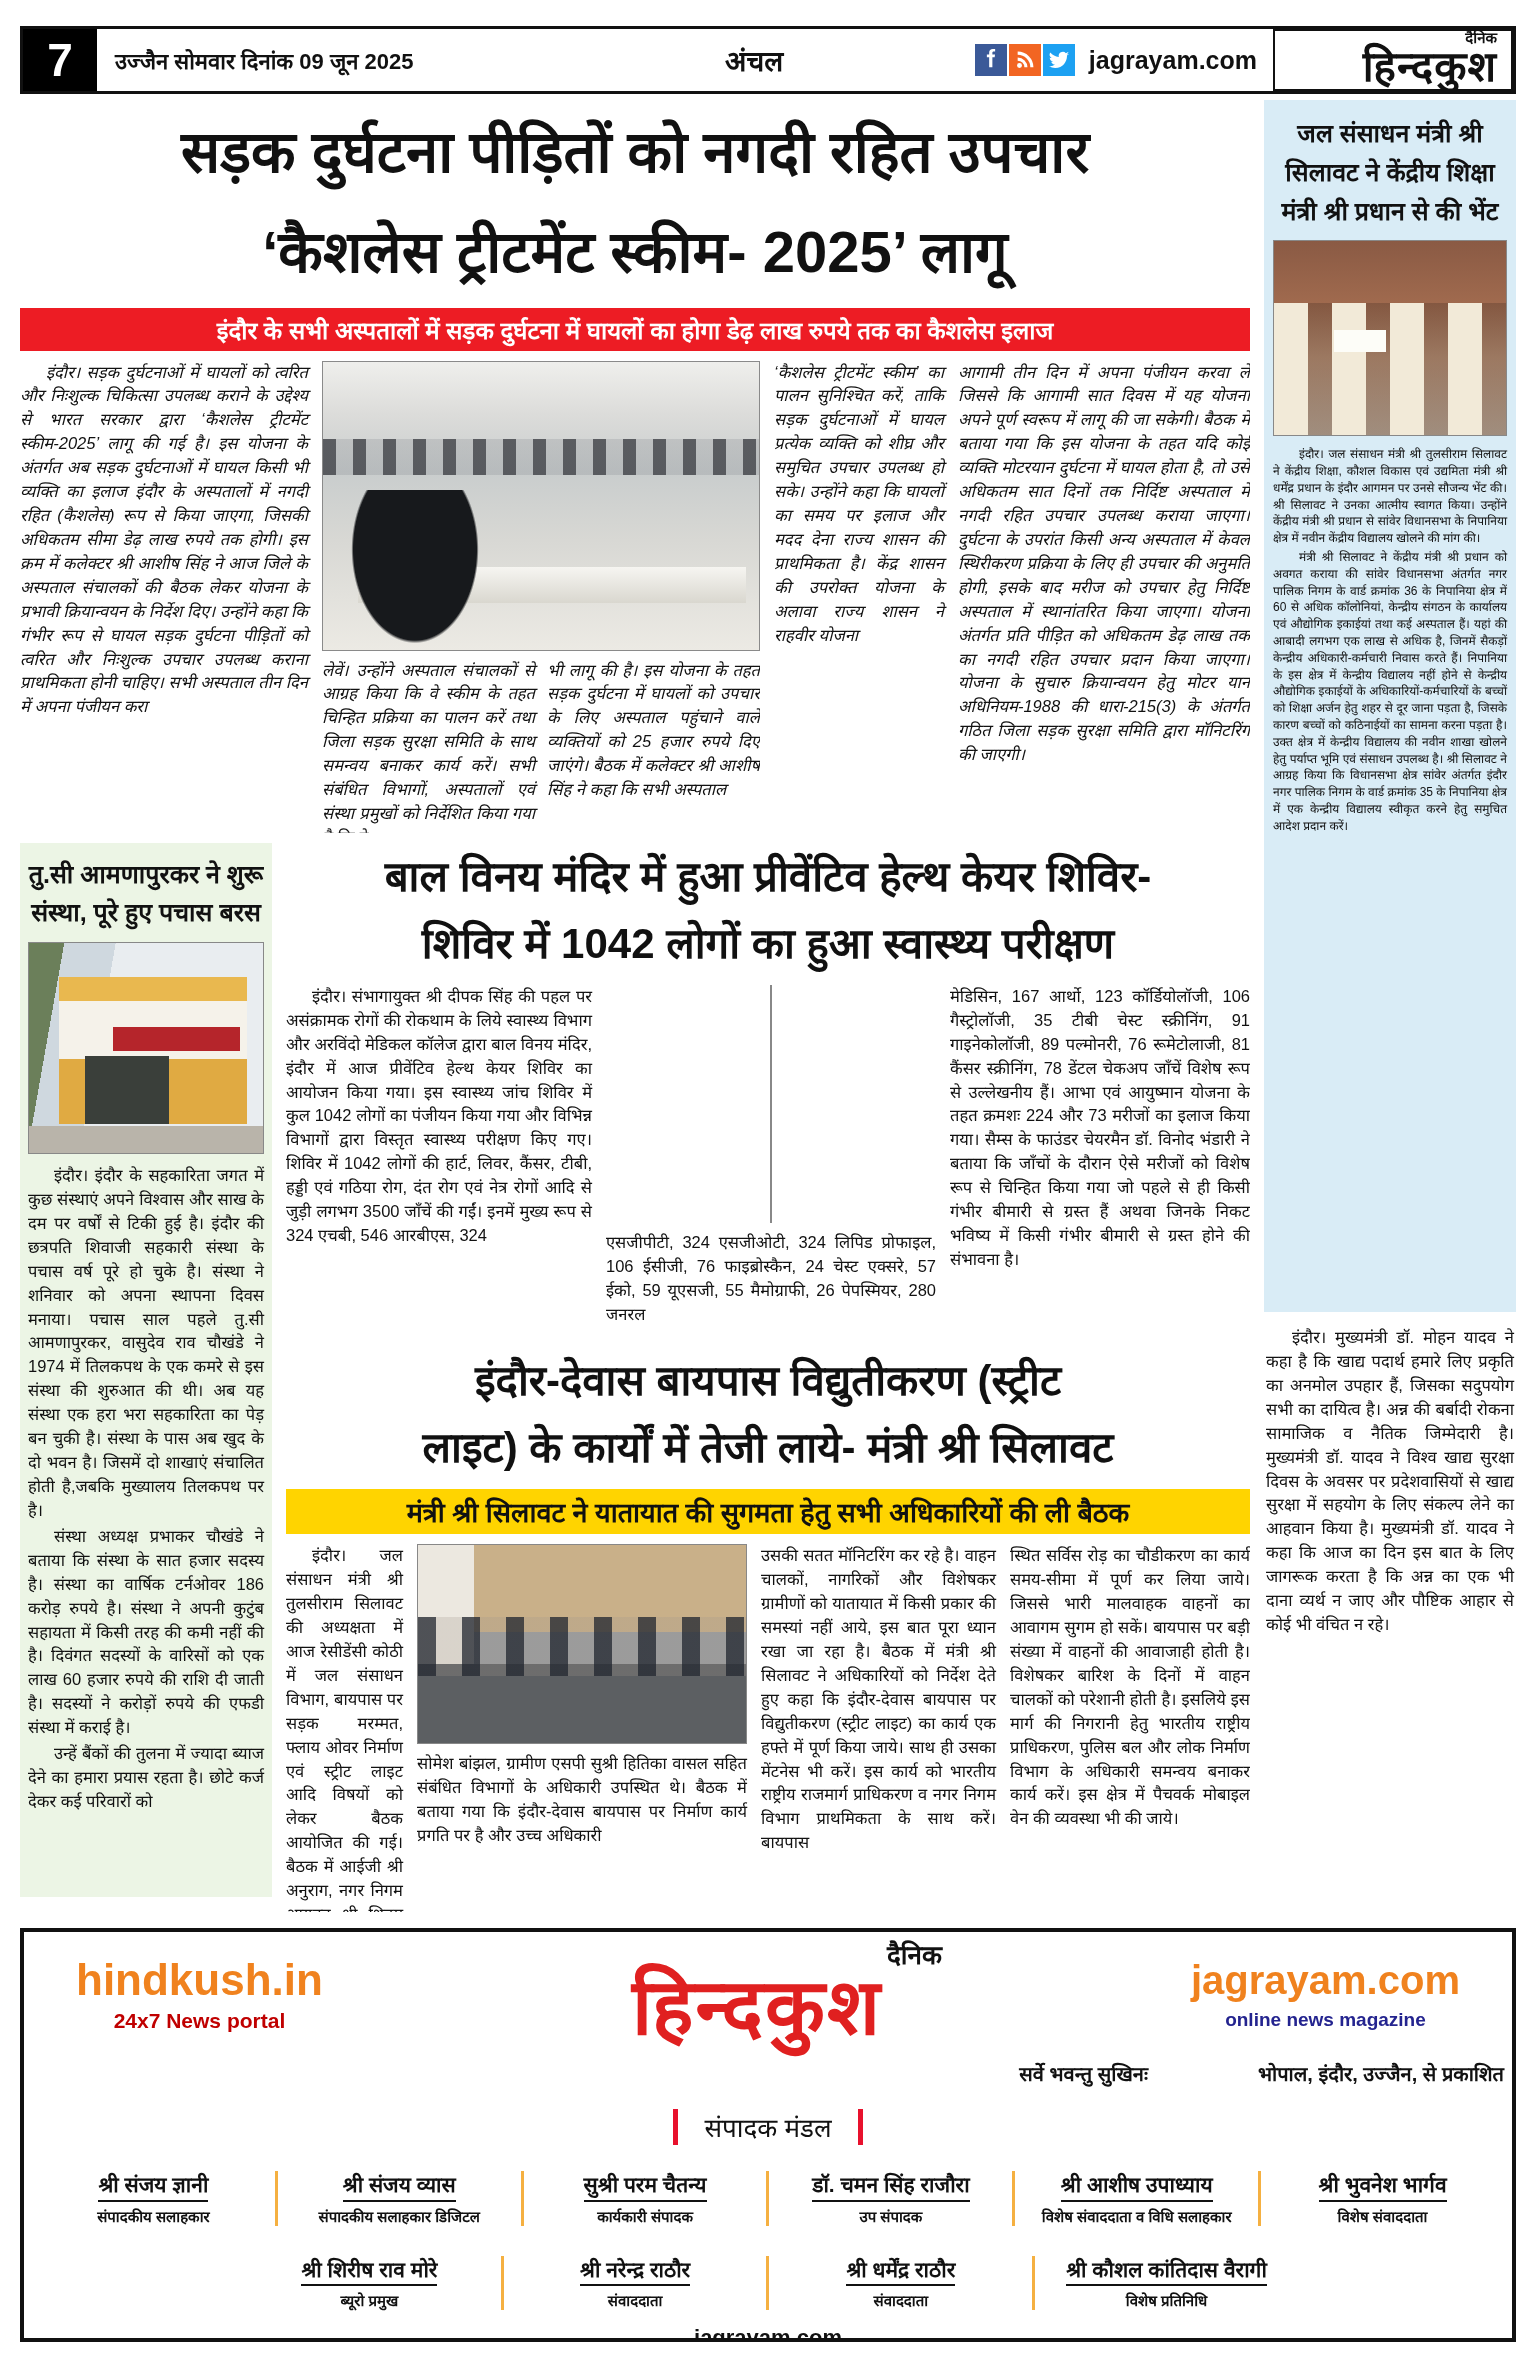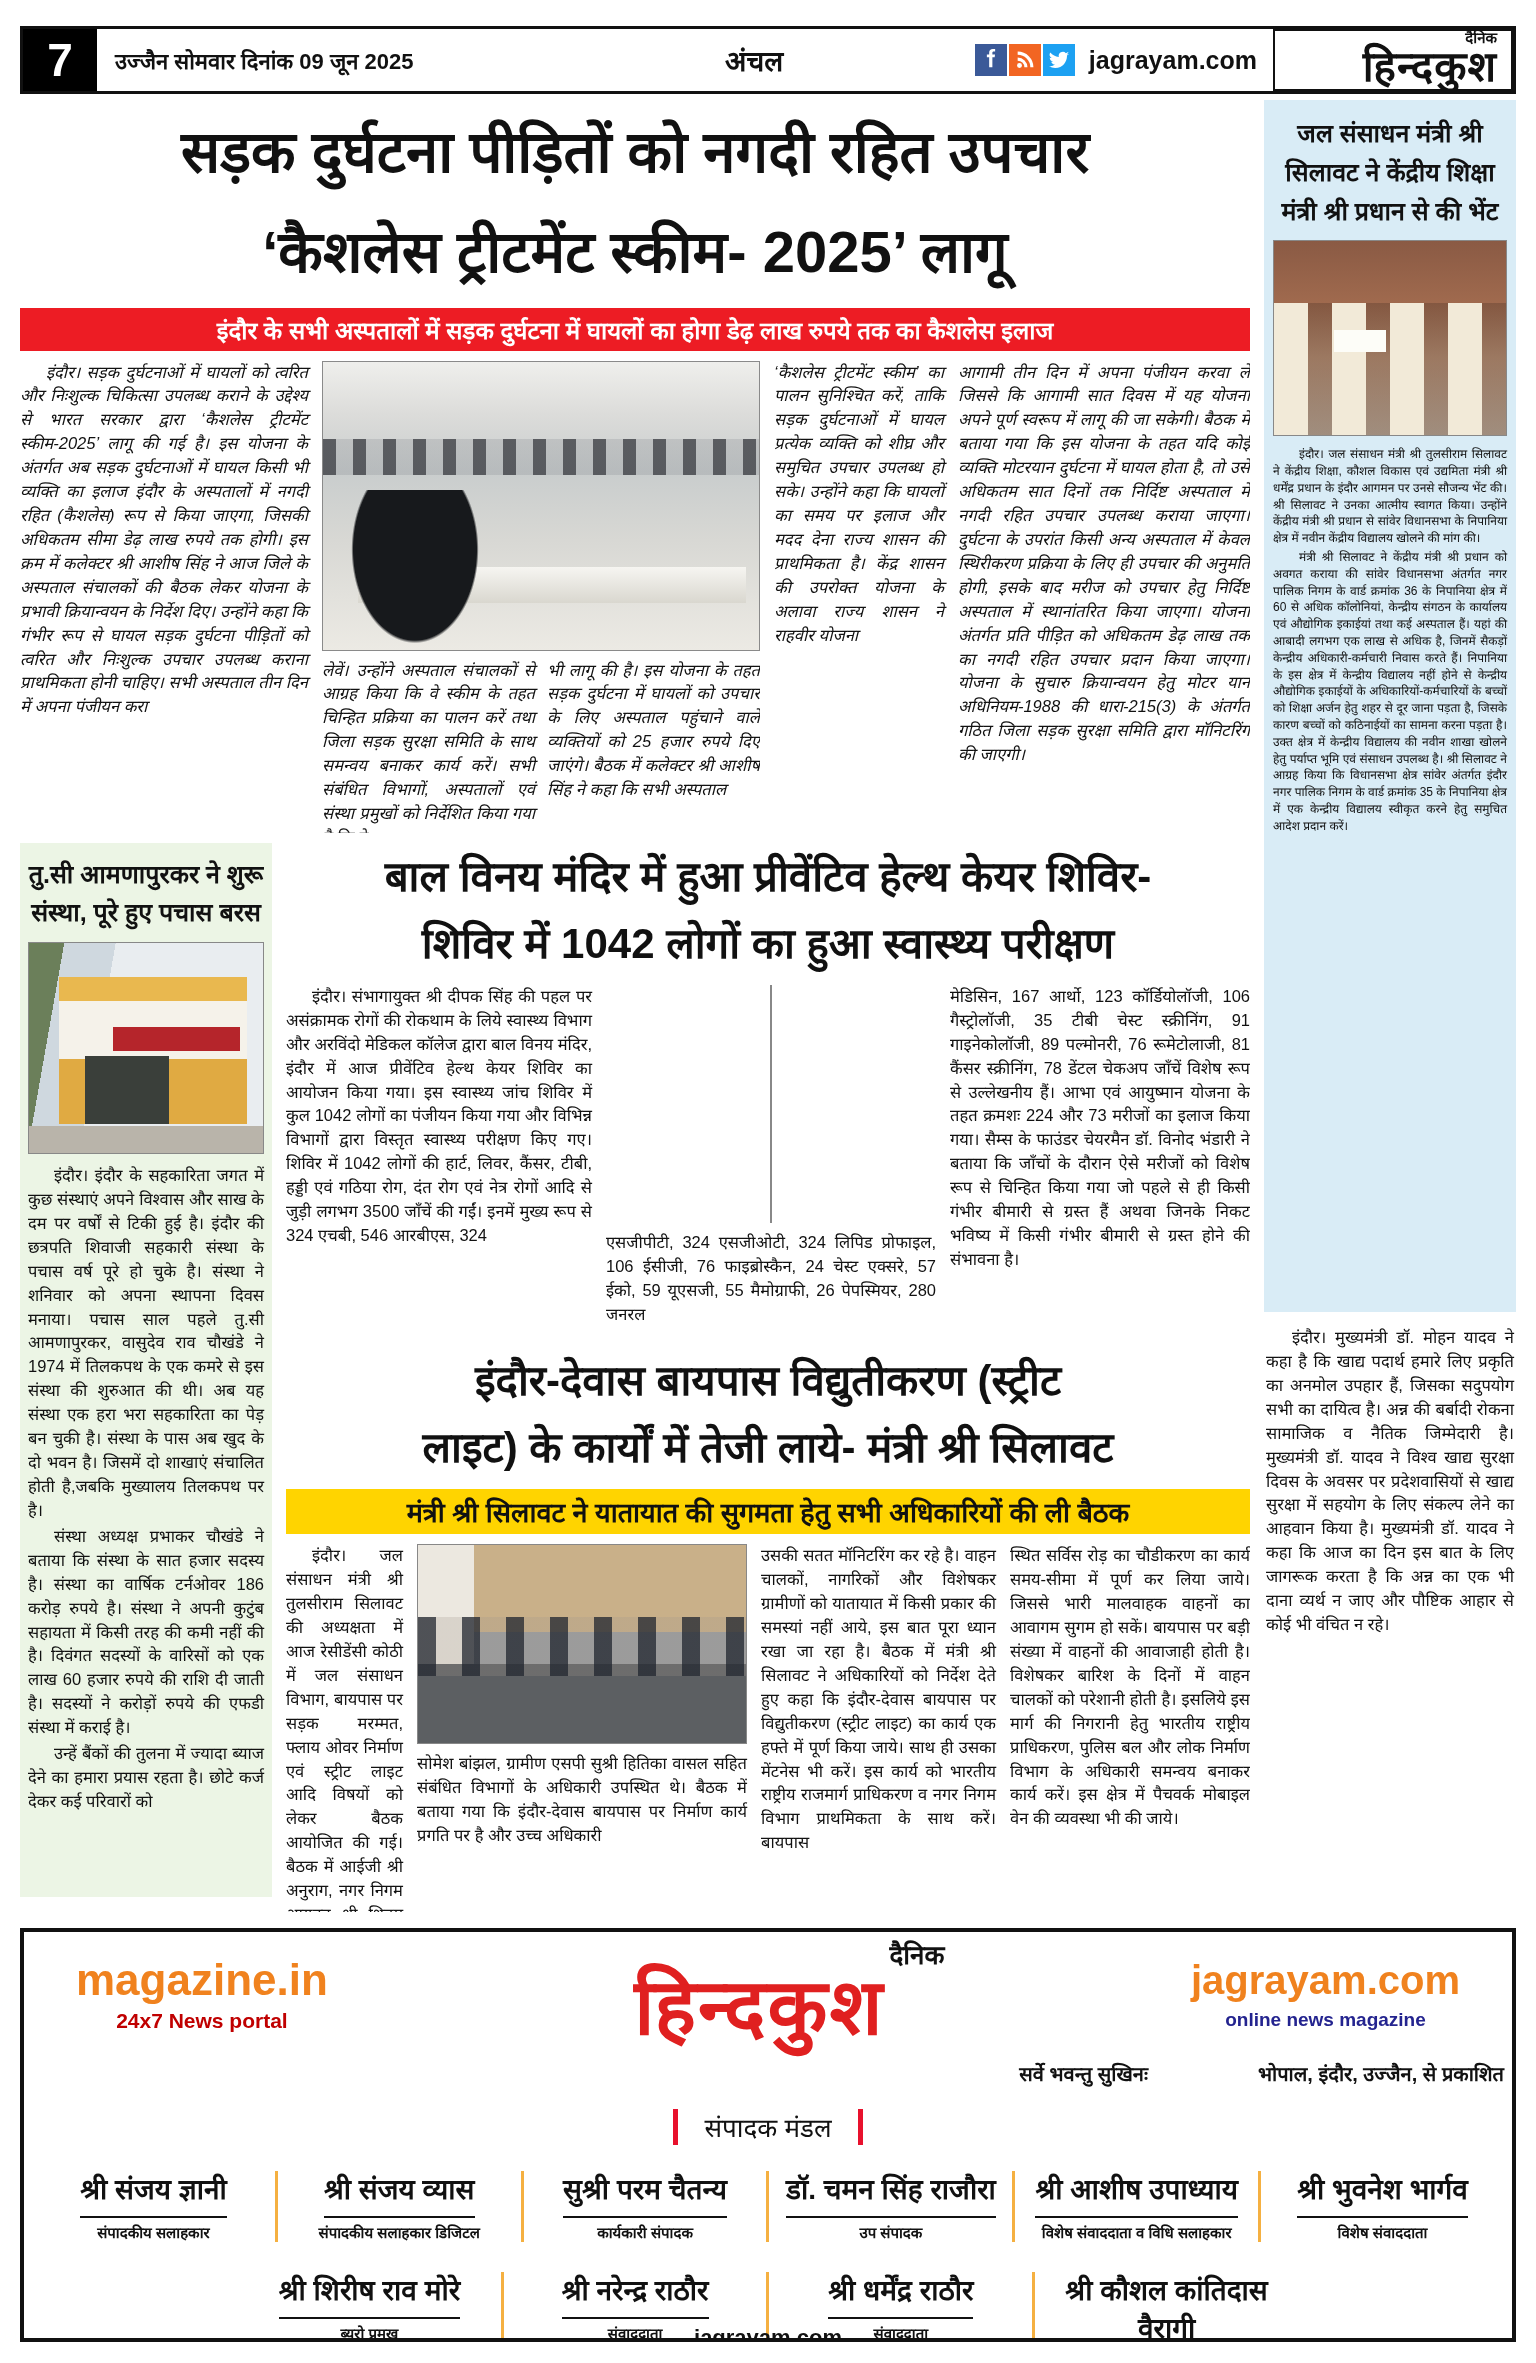--- a/index.html
+++ b/index.html
@@ -118,22 +118,22 @@
   .f-motto{display:flex;justify-content:flex-end;gap:110px;margin-top:14px;font-size:20px;font-weight:bold;}
   .f-board-title{display:flex;justify-content:center;align-items:center;gap:26px;margin-top:22px;}
   .f-board-title .bar{width:5px;height:36px;background:#e8112d;}
   .f-board-title .t{font-size:26px;font-weight:normal;}
   .f-row{display:flex;margin-top:26px;}
   .f-row1 .cell{flex:1;}
   .f-row2{width:72%;margin:30px auto 0;}
   .f-row2 .cell{flex:1;}
   .cell{text-align:center;padding:0 8px;border-left:3px solid var(--sep);}
   .cell:first-child{border-left:none;}
-  .cell .nm{font-size:28px;font-weight:bold;display:inline-block;
-    border-bottom:2px solid #111;padding-bottom:7px;line-height:1.35;}
+  .cell .nm{font-size:21px;font-weight:bold;display:inline-block;
+    border-bottom:2px solid #111;padding-bottom:0;line-height:1.35;}
   .cell .rl{font-size:15px;font-weight:bold;margin-top:4px;}
   .f-bottom-cut{position:absolute;bottom:0;left:0;right:0;height:13px;overflow:hidden;
     text-align:center;font-size:22px;font-weight:bold;}
 </style>
 </head>
 <body>
 
 <div class="page">
 
   <div class="header-bar">
@@ -300,21 +300,21 @@
         <div class="txt">
           <p>इंदौर। मुख्यमंत्री डॉ. मोहन यादव ने कहा है कि खाद्य पदार्थ हमारे लिए प्रकृति का अनमोल उपहार हैं, जिसका सदुपयोग सभी का दायित्व है। अन्न की बर्बादी रोकना सामाजिक व नैतिक जिम्मेदारी है। मुख्यमंत्री डॉ. यादव ने विश्व खाद्य सुरक्षा दिवस के अवसर पर प्रदेशवासियों से खाद्य सुरक्षा में सहयोग के लिए संकल्प लेने का आहवान किया है। मुख्यमंत्री डॉ. यादव ने कहा कि आज का दिन इस बात के लिए जागरूक करता है कि अन्न का एक भी दाना व्यर्थ न जाए और पौष्टिक आहार से कोई भी वंचित न रहे।</p>
         </div>
       </div>
     </div>
   </div>
 
   <div class="footer">
     <div class="f-top">
       <div class="f-left">
-        <div class="site">magazine.in</div>
+        <div class="site">hindkush.in</div>
         <div class="tag">24x7 News portal</div>
       </div>
       <div class="f-logo">
         <div class="small">दैनिक</div>
         <div class="big">हिन्दकुश</div>
       </div>
       <div class="f-right">
         <div class="site">jagrayam.com</div>
         <div class="tag">online news magazine</div>
       </div>

